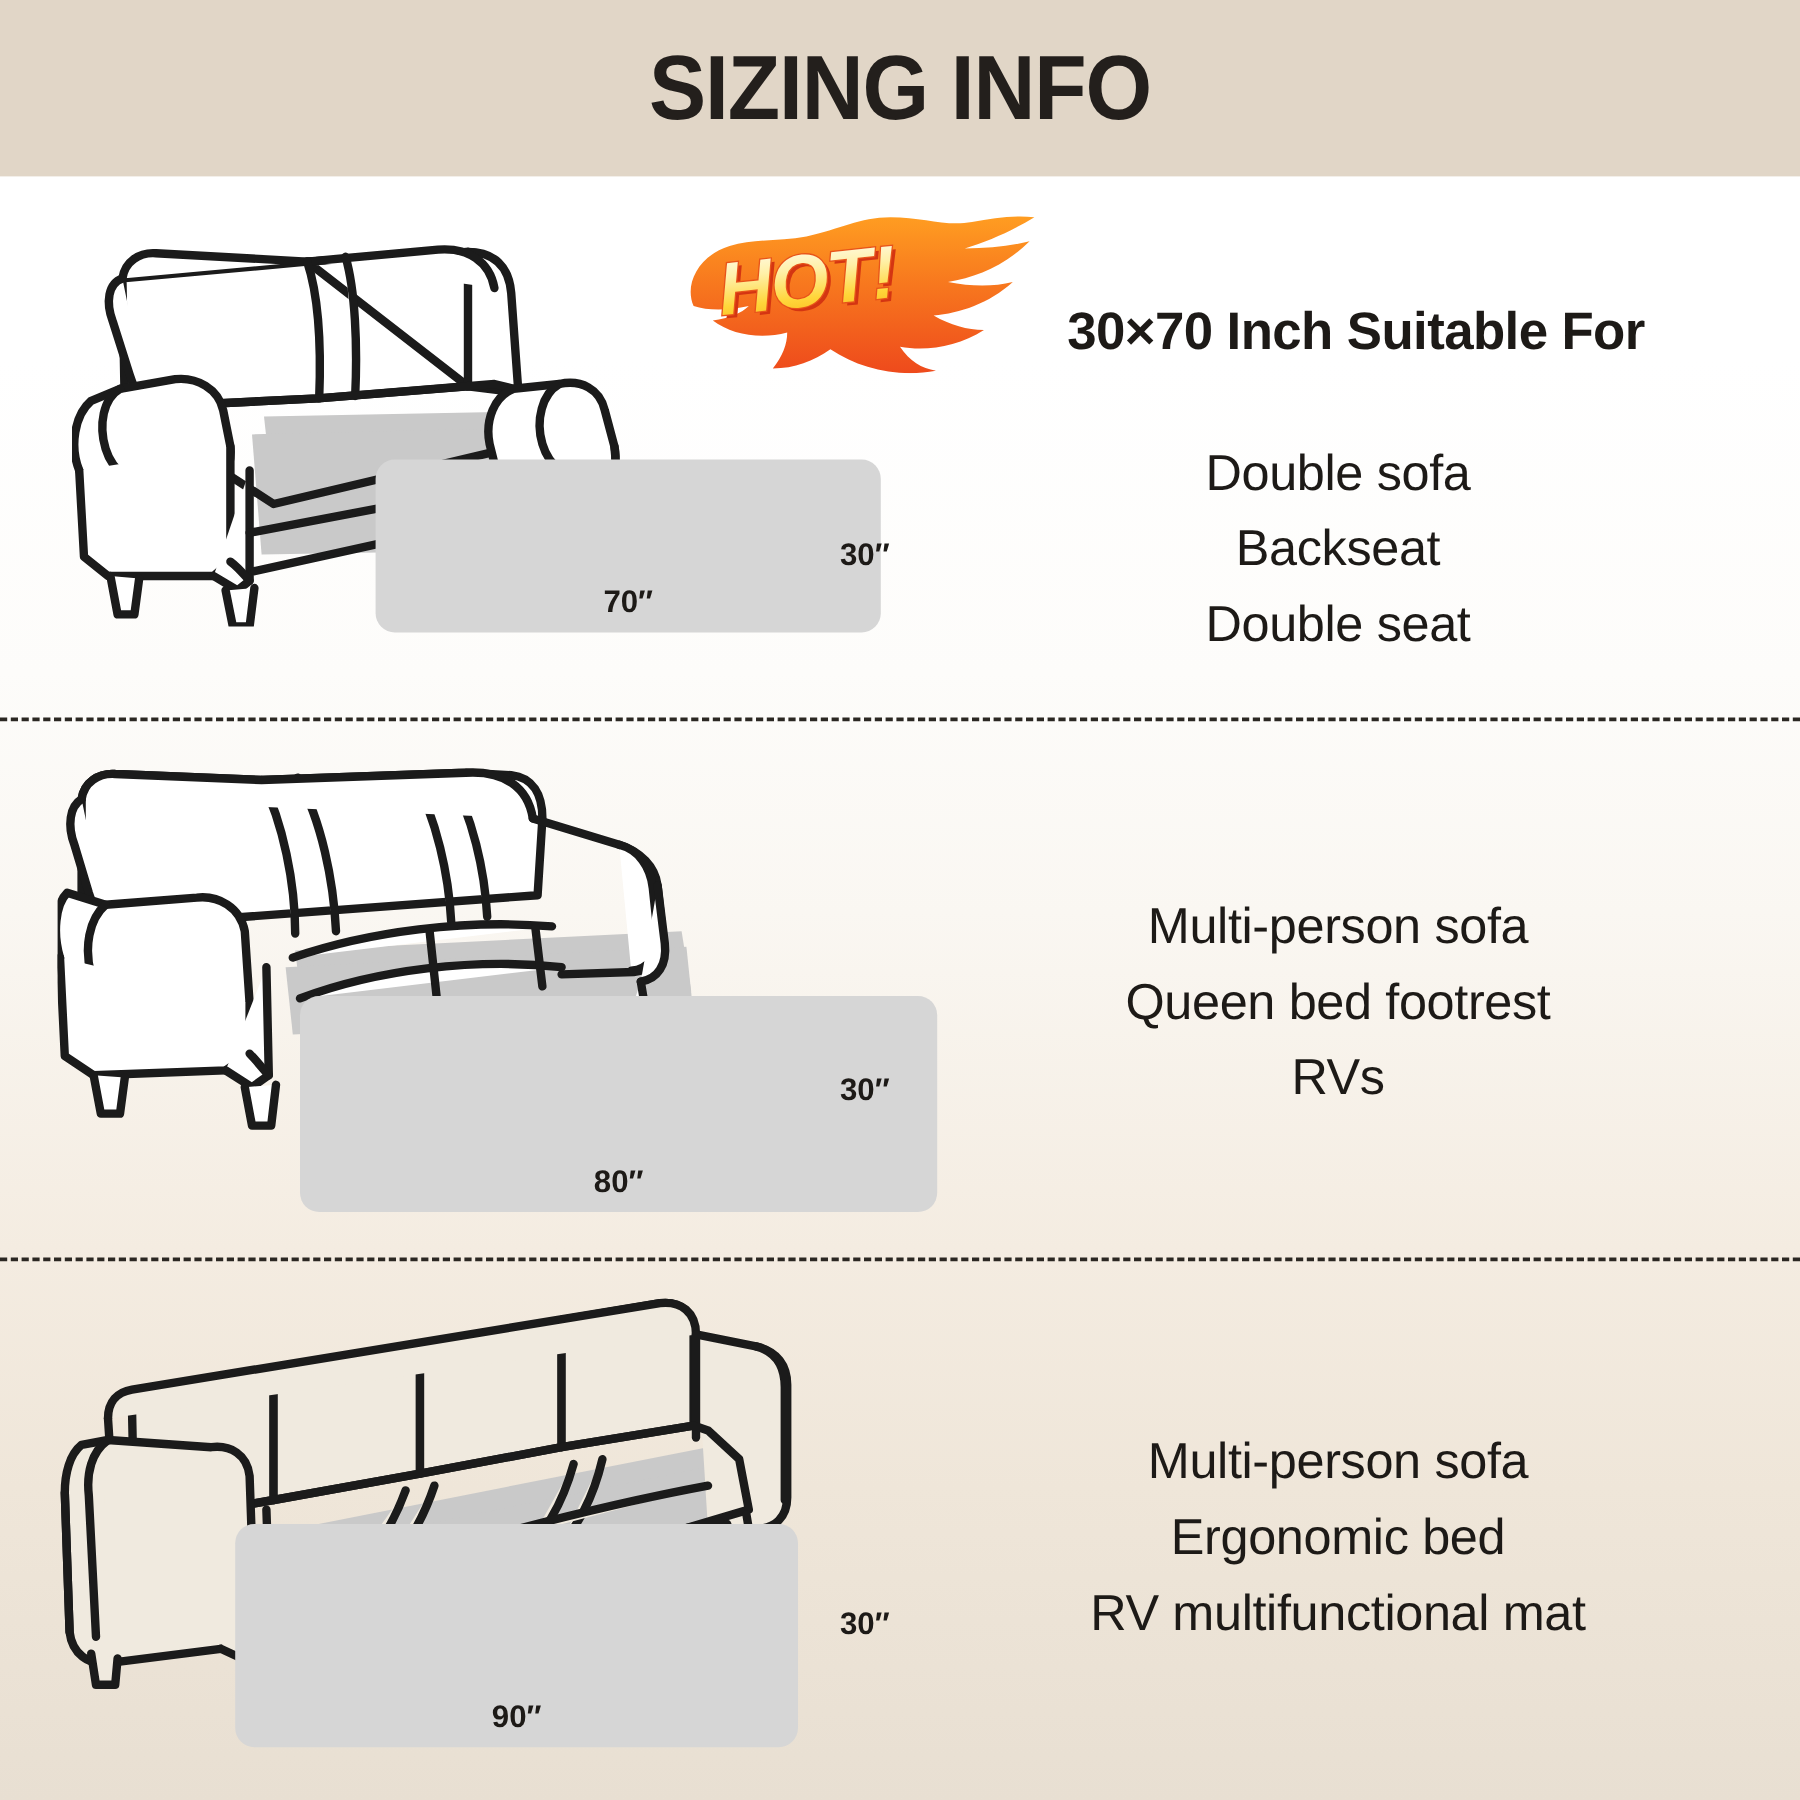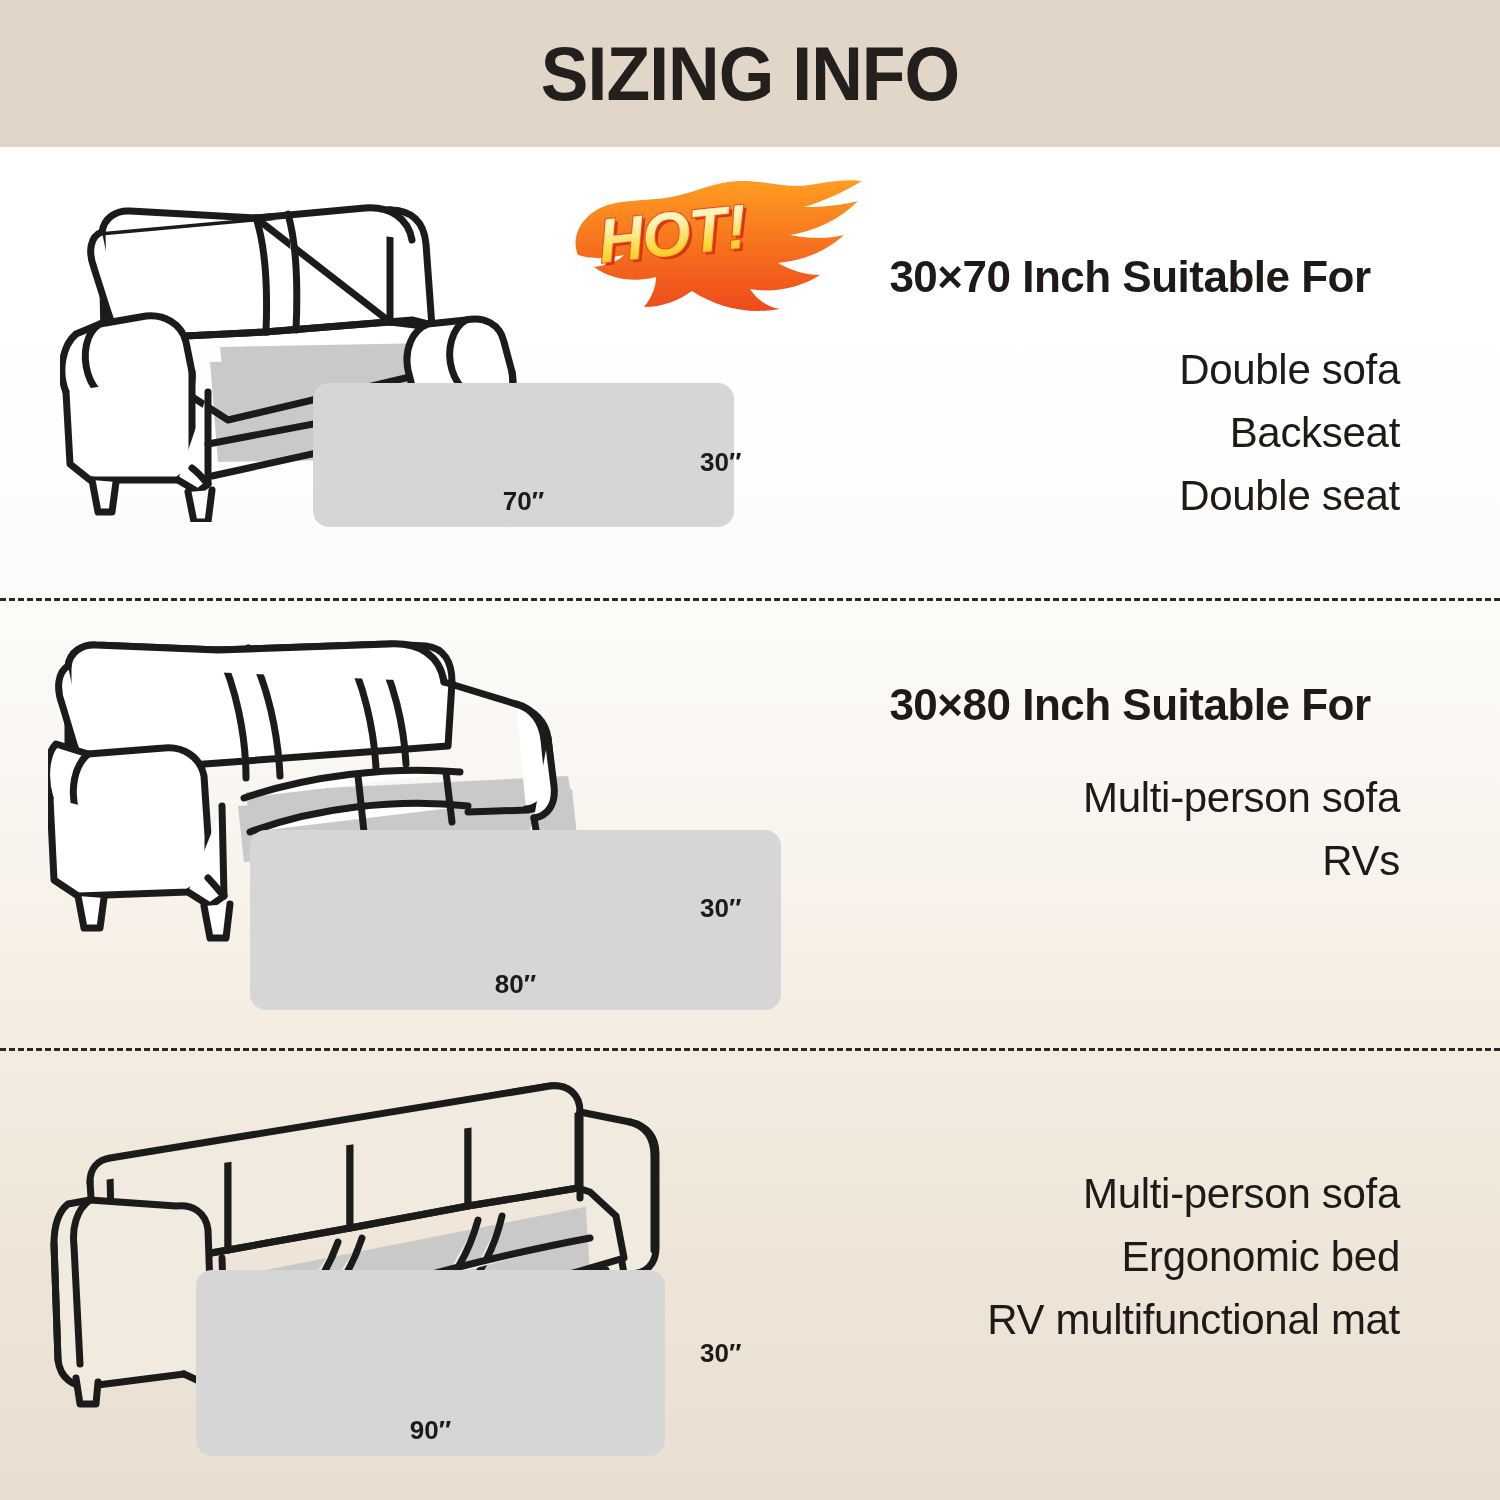--- a/index.html
+++ b/index.html
@@ -101,22 +101,22 @@
 
   .size-heading {
     font-size:44px;
     font-weight:bold;
     color:#1d1a17;
     letter-spacing:-0.5px;
     white-space:nowrap;
     text-align:center;
   }
   .use-list {
-    margin-top:36px;
-    text-align:right;
+    margin-top:60px;
+    text-align:center;
     padding-right:30px;
   }
   .use-item {
     font-size:42px;
     font-weight:400;
     color:#1d1a17;
     line-height:63px;
     letter-spacing:-0.3px;
     white-space:nowrap;
   }
@@ -281,23 +281,23 @@
         </g>
       </svg>
     </div>
 
     <div class="measure-block" id="measure-block-2">
       <div class="dim-label dim-width">80″</div>
     </div>
     <div class="dim-label" id="dim-height-2">30″</div>
 
     <div class="text-col" id="text-col-2">
-      <div class="size-heading">30×80 Inch Suitable For</div>
       <div class="use-list">
         <div class="use-item">Multi-person sofa</div>
+        <div class="use-item">Queen bed footrest</div>
         <div class="use-item">RVs</div>
       </div>
     </div>
   </div>
 
   <div class="divider" id="divider-2"></div>
 
   <div class="section" id="section-3">
 
     <div class="sofa-art" id="sofa-art-3">

